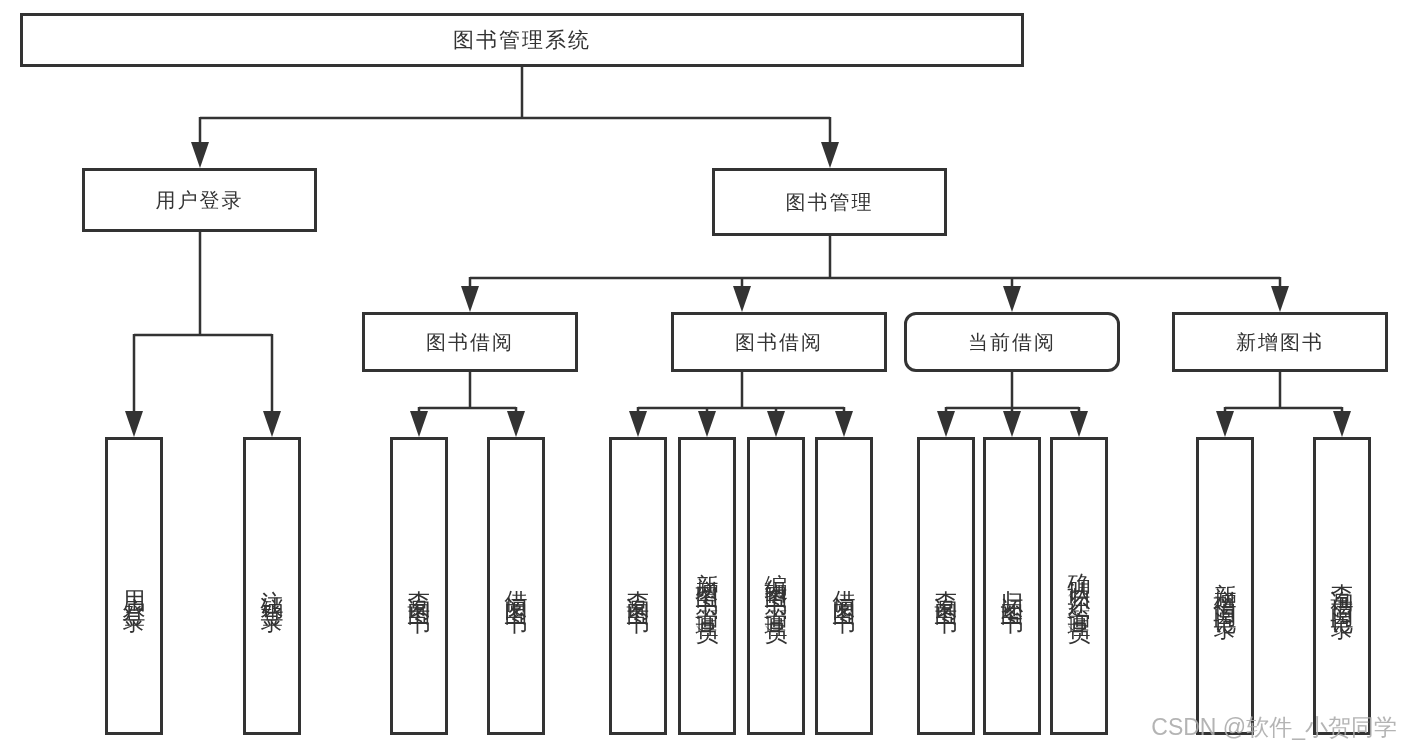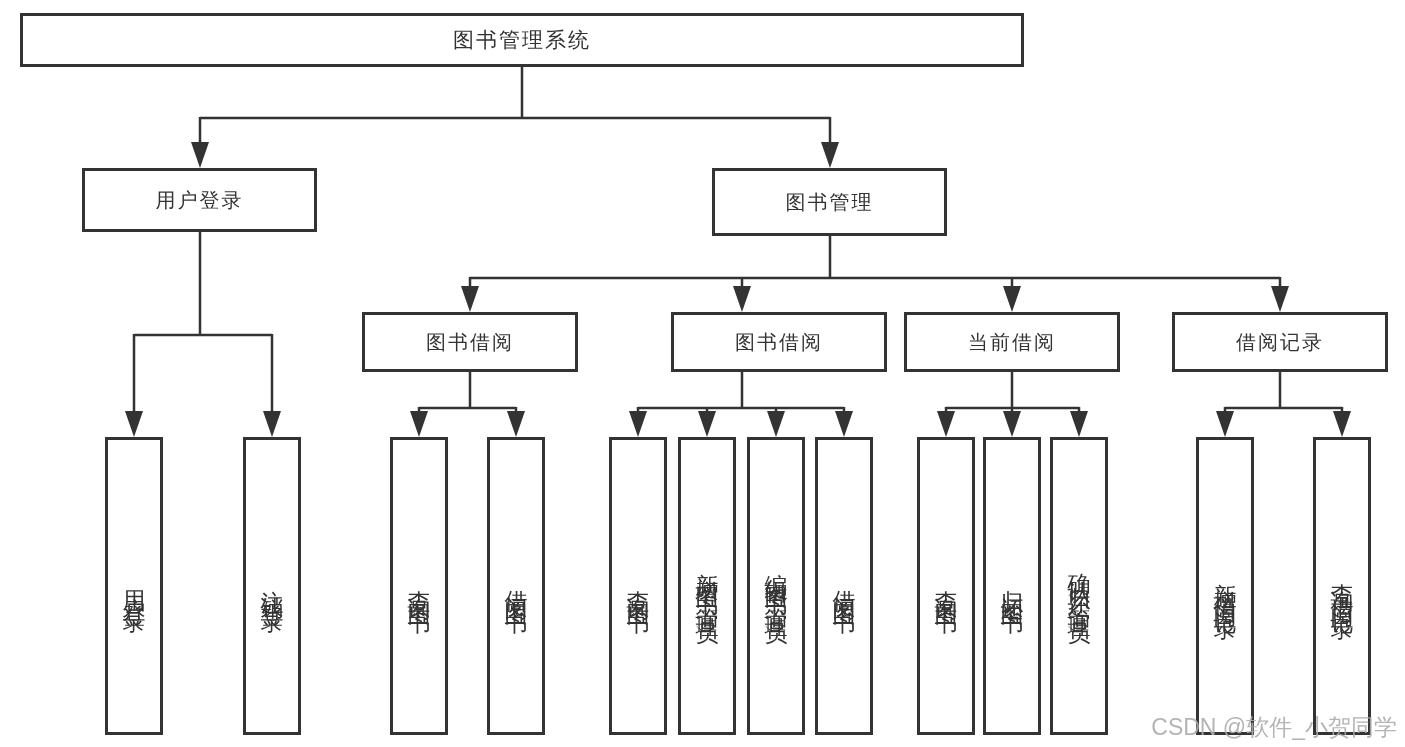--- a/index.html
+++ b/index.html
@@ -122,22 +122,22 @@
     </g>
   </svg>
 
   <div class="box h-box root-box" style="left:20px; top:13px; width:1004px; height:54px;text-align:right;">图书管理系统</div>
 
   <div class="box h-box" style="left:82px; top:168px; width:235px; height:64px;">用户登录</div>
   <div class="box h-box" style="left:712px; top:168px; width:235px; height:68px;">图书管理</div>
 
   <div class="box h-box" style="left:362px; top:312px; width:216px; height:60px;">图书借阅</div>
   <div class="box h-box" style="left:671px; top:312px; width:216px; height:60px;">图书借阅</div>
-  <div class="box h-box" style="left:904px; top:312px; width:216px; height:60px;">当前借阅</div>
-  <div class="box h-box" style="left:1172px; top:312px; width:216px; height:60px;">借阅记录</div>
+  <div class="box h-box" style="left:904px; top:312px; width:216px; height:60px;border-radius:12px;">当前借阅</div>
+  <div class="box h-box" style="left:1172px; top:312px; width:216px; height:60px;">新增图书</div>
 
   <div class="box leaf" style="left:105px; top:437px; width:58px; height:298px;">
     <span class="v-text">用户登录</span>
   </div>
   <div class="box leaf" style="left:243px; top:437px; width:58px; height:298px;">
     <span class="v-text">注销登录</span>
   </div>
 
   <div class="box leaf" style="left:390px; top:437px; width:58px; height:298px;">
     <span class="v-text">查询图书</span>

